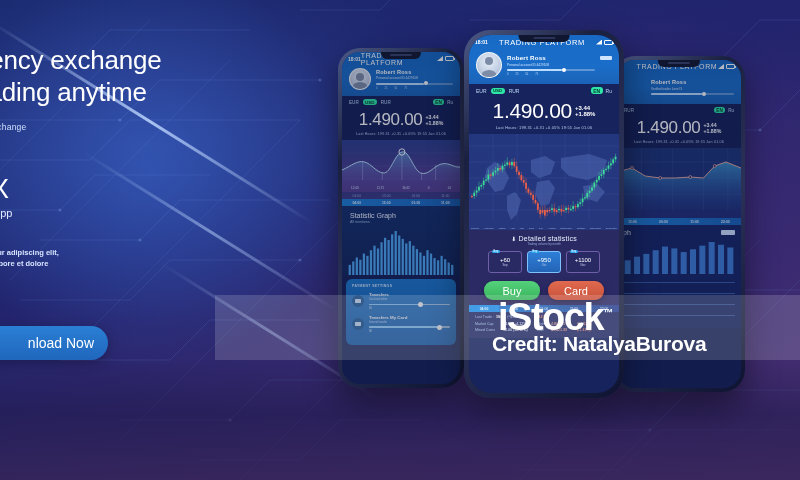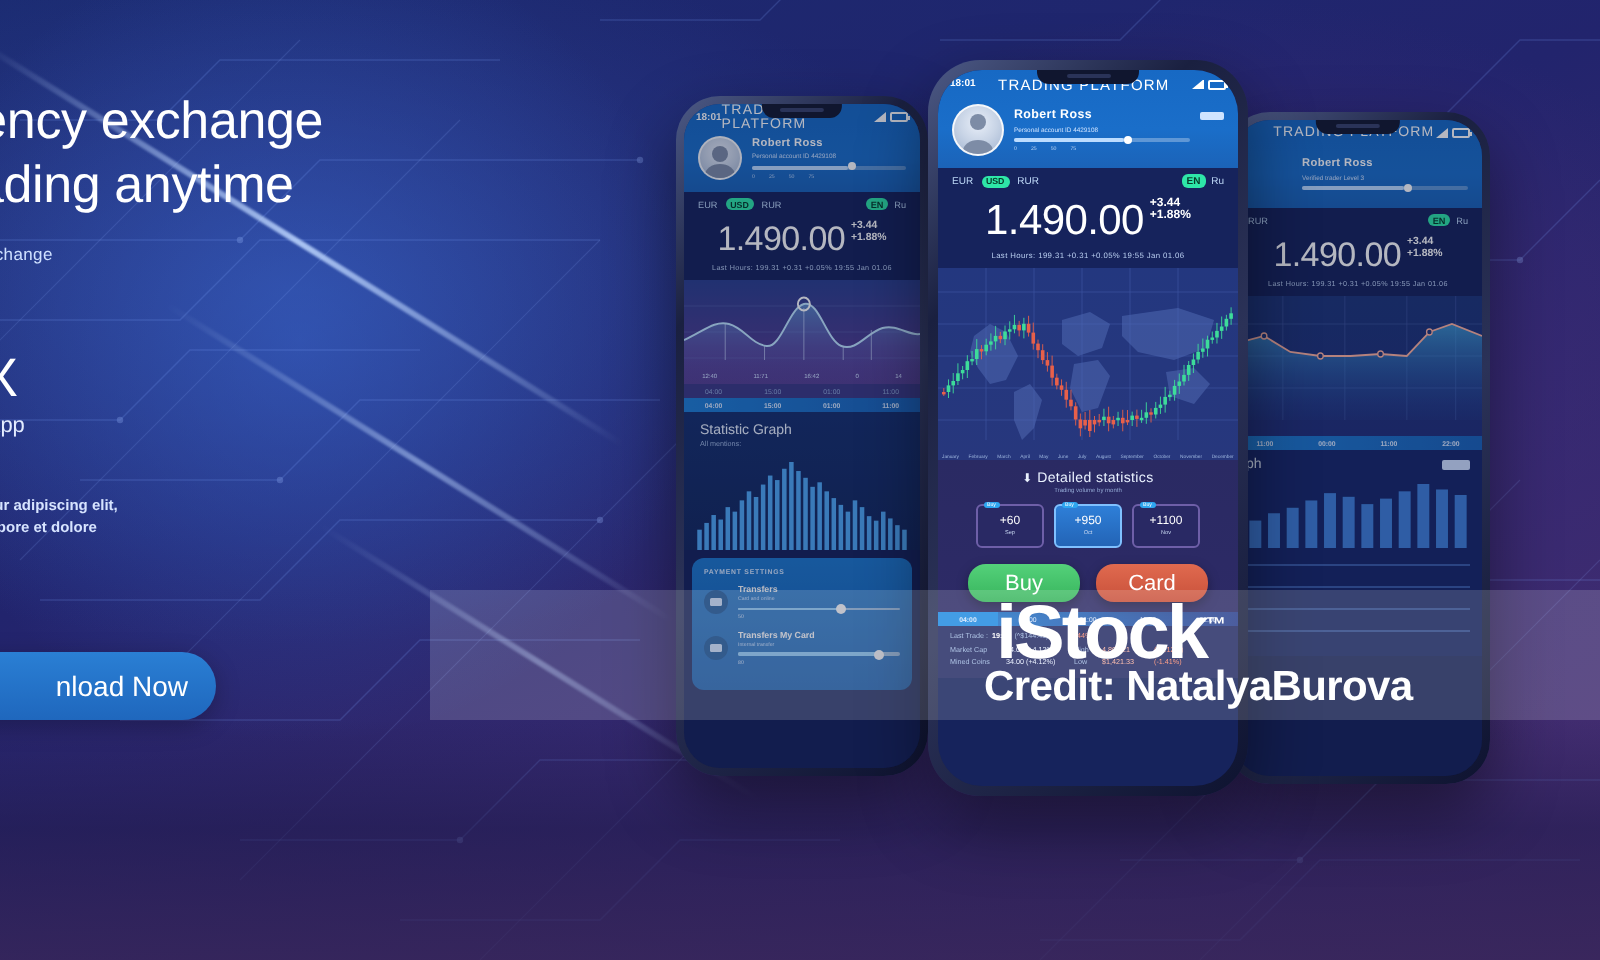--- a/index.html
+++ b/index.html
@@ -115,21 +115,21 @@
   .pticks span{font-size:2.6px;color:#bcd6f5;}
 
   
   .cur-row { display:flex; align-items:center; gap:4px; padding:3px 7px; font-size:4.6px; color:#bcd6f5; background:rgba(9,30,80,.0); }
   .cur-row .pill { background:#2ee6a8; color:#063b2a; font-weight:bold; border-radius:3px; padding:.6px 2.4px; font-size:4.4px;}
   .cur-row .right { margin-left:auto; display:flex; align-items:center; gap:3px;}
   .cur-row .pill-en { background:#2ee6a8; color:#063b2a; font-weight:bold; border-radius:3px; padding:.6px 2.4px;}
 
   
   .price-wrap { text-align:center; padding:2px 0 4px; }
-  .price-line { display:flex; align-items:flex-start; justify-content:center; gap:3px;}
+  .price-line { display:flex; align-items:center; justify-content:center; gap:3px;}
   .price { font-size:17px; font-weight:300; color:#fff; letter-spacing:-.3px;}
   .price-delta { text-align:left; line-height:6px;}
   .price-delta span{ display:block; font-size:5.2px; font-weight:bold; color:#ffffff;}
   .lasthours { font-size:3.6px; color:#b9cef0; margin-top:2px; letter-spacing:.2px;}
 
   
   .chart-box { position:relative; overflow:hidden; }
   .axis-row { display:flex; justify-content:space-around; font-size:3.4px; color:#8fa9d8; padding:1.5px 0; }
   .axis-row.hl { background:linear-gradient(90deg,#1f7fd6,#1b63b9); color:#dbeaff; font-weight:bold;}
 

